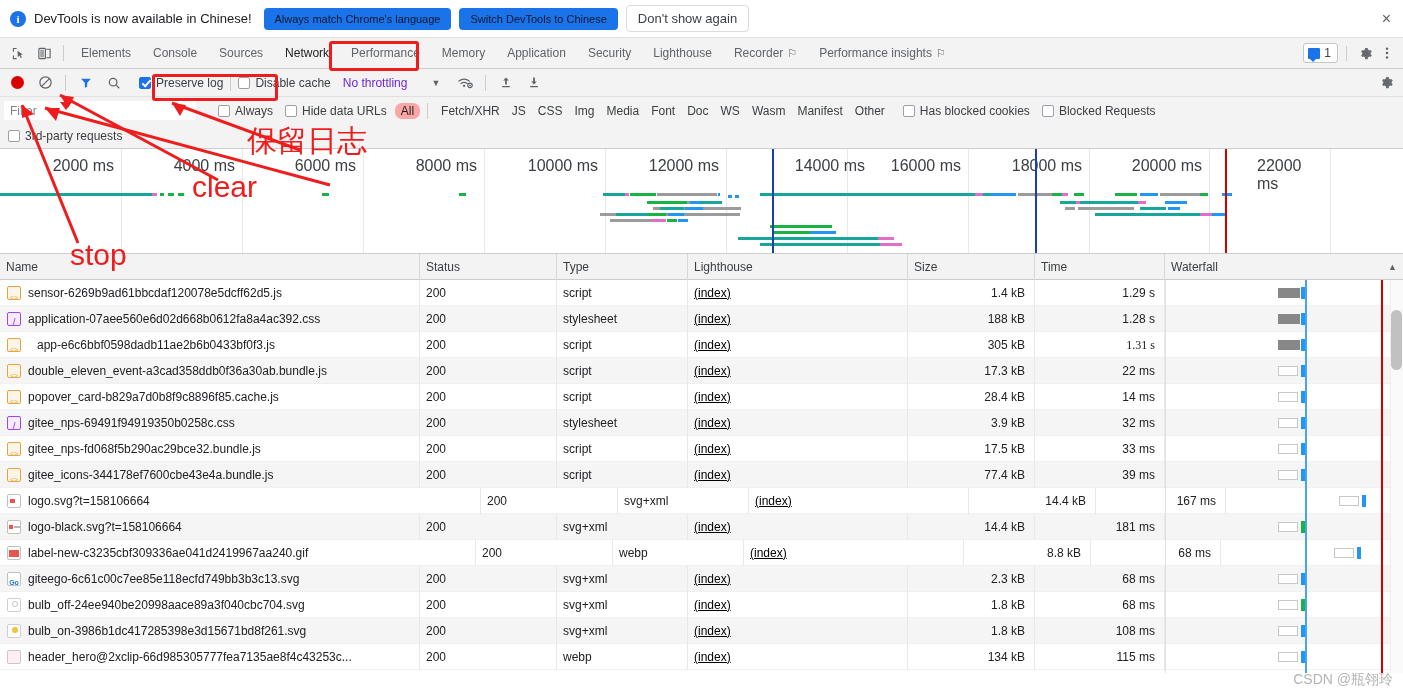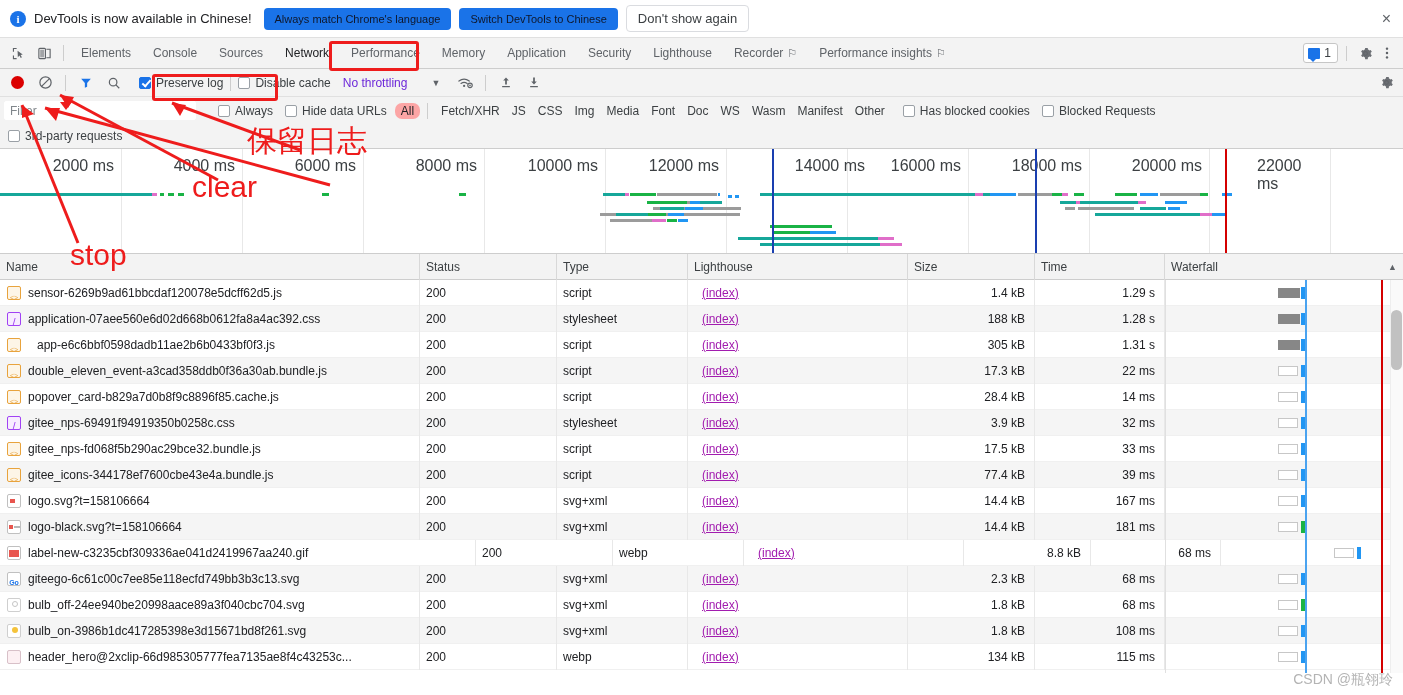--- a/index.html
+++ b/index.html
@@ -153,21 +153,21 @@
   .table-body { position: relative; height: 393px; overflow: hidden; background: #fff; }
   .row {
     display: flex; align-items: center; height: 26px;
     font-size: 12px; color: #202124; border-bottom: 1px solid #f0f0f0;
   }
   .row.alt { background: #f5f5f5; }
   .cell { padding-left: 6px; height: 26px; line-height: 26px; overflow: hidden; white-space: nowrap; text-overflow: ellipsis; border-right: 1px solid #e8e8e8; }
   .cell.name { display: flex; align-items: center; gap: 7px; padding-left: 7px; }
   .cell.num { text-align: right; padding-right: 9px; padding-left: 0; }
   .cell.waterfall { border-right: none; flex: 1 1 auto; position: relative; padding: 0; }
-  .init-link { color: #a21caf; text-decoration: underline; cursor: pointer; margin-left: 8px; }
+  .init-link { color: #000000; text-decoration: underline; cursor: pointer; }
 
   .ficon { width: 14px; height: 14px; flex: 0 0 auto; border-radius: 2px; position: relative; }
   .ficon.js { border: 1.5px solid #e8a33d; background: #fdf5e7; }
   .ficon.js::after { content: '<>'; position: absolute; left: 0; right:0; top: -2px; font-size: 7px; color: #e8a33d; text-align: center; font-family: "Liberation Sans", sans-serif; }
   .ficon.css { border: 1.5px solid #a142f4; background: #f7ecff; }
   .ficon.css::after { content: '/'; position: absolute; left:0; right:0; top:-4px; font-size: 11px; color: #a142f4; text-align: center; }
   .ficon.img { border: 1px solid #c0c0c0; background: #fff; }
   .ficon.img .sw { position: absolute; left: 2px; top: 4px; width: 5px; height: 4px; background: #e8554e; }
   .ficon.img2 { border: 1px solid #c0c0c0; background: #fff; }
   .ficon.img2 .sw { position: absolute; left: 1px; top: 4px; width: 4px; height: 4px; background: #e8554e; }
@@ -540,21 +540,21 @@
       </div>
       <div class="row">
         <div class="cell name" style="width: 420px; gap: 16px;">
           <span class="ficon js"></span>
           <span>app-e6c6bbf0598dadb11ae2b6b0433bf0f3.js</span>
         </div>
         <div class="cell " style="width: 137px;">200</div>
         <div class="cell " style="width: 131px;">script</div>
         <div class="cell " style="width: 220px;"><span class="init-link">(index)</span></div>
         <div class="cell num" style="width: 127px;">305 kB</div>
-        <div class="cell num" style="width: 130px;">1.31 s</div>
+        <div class="cell num" style="width: 130px; font-family: Liberation Serif, serif;">1.31 s</div>
         <div class="cell waterfall">
           <div class="wf-inner">
             <div class="wf-box filled" style="left: 113px; width: 22px;"></div>
             <div class="wf-tail" style="left: 136px; background: rgb(33, 150, 243);"></div>
           </div>
         </div>
       </div>
       <div class="row alt">
         <div class="cell name" style="width: 420px;">
           <span class="ficon js"></span>
@@ -634,21 +634,21 @@
         <div class="cell num" style="width: 127px;">77.4 kB</div>
         <div class="cell num" style="width: 130px;">39 ms</div>
         <div class="cell waterfall">
           <div class="wf-inner">
             <div class="wf-box" style="left: 113px; width: 20px;"></div>
             <div class="wf-tail" style="left: 136px; background: rgb(33, 150, 243);"></div>
           </div>
         </div>
       </div>
       <div class="row">
-        <div class="cell name" style="width: 420px;">
+        <div class="cell name" style="width: 481px;">
           <span class="ficon img">
             <span class="sw"></span>
           </span>
           <span>logo.svg?t=158106664</span>
         </div>
         <div class="cell " style="width: 137px;">200</div>
         <div class="cell " style="width: 131px;">svg+xml</div>
         <div class="cell " style="width: 220px;"><span class="init-link">(index)</span></div>
         <div class="cell num" style="width: 127px;">14.4 kB</div>
         <div class="cell num" style="width: 130px;">167 ms</div>

